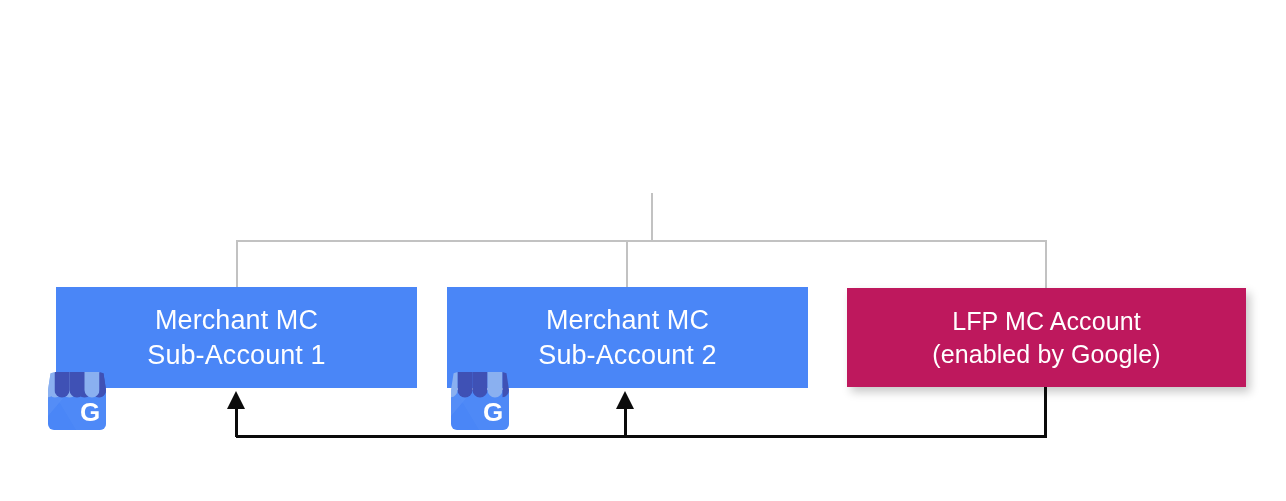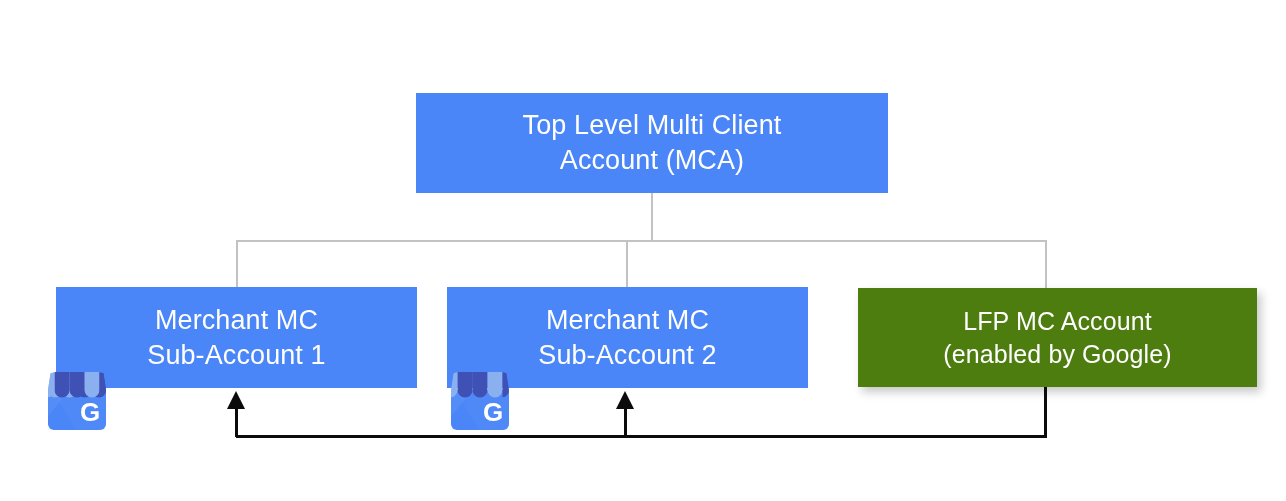--- a/index.html
+++ b/index.html
@@ -127,36 +127,32 @@
   <div class="conn" id="conn-drop-mid"></div>
   <div class="conn" id="conn-drop-right"></div>
 
   <div class="flow" id="flow-hbar"></div>
   <div class="flow" id="flow-riser-right"></div>
   <div class="flow" id="flow-riser-a"></div>
   <div class="flow" id="flow-riser-b"></div>
   <div class="arrowhead" id="arrowhead-a"></div>
   <div class="arrowhead" id="arrowhead-b"></div>
 
-  <div class="node-box" id="box-mca" style="background:#4a86f7;">
-    <span class="node-label">Top Level Multi Client
-Account (MCA)</span>
-  </div>
 
   <div class="node-box" id="box-sub1" style="background:#4a86f7;">
     <span class="node-label">Merchant MC
 Sub-Account 1</span>
   </div>
 
   <div class="node-box" id="box-sub2" style="background:#4a86f7;">
     <span class="node-label">Merchant MC
 Sub-Account 2</span>
   </div>
 
-  <div class="node-box" id="box-lfp" style="background:#4d7c0f;margin-left:11px;">
+  <div class="node-box" id="box-lfp" style="background:#be185d;">
     <span class="node-label">LFP MC Account
 (enabled by Google)</span>
   </div>
 
   <div class="gmb-icon" id="gmb-icon-1">
     <svg viewBox="0 0 74 74" width="74" height="74" xmlns="http://www.w3.org/2000/svg">
 
       <path d="M8 26 H66 V60 a6 6 0 0 1 -6 6 H14 a6 6 0 0 1 -6 -6 Z" fill="#4a86f7"></path>
 
       <path d="M8 26 H30 L8 52 Z" fill="#5c93f8" opacity="0.55"></path>

